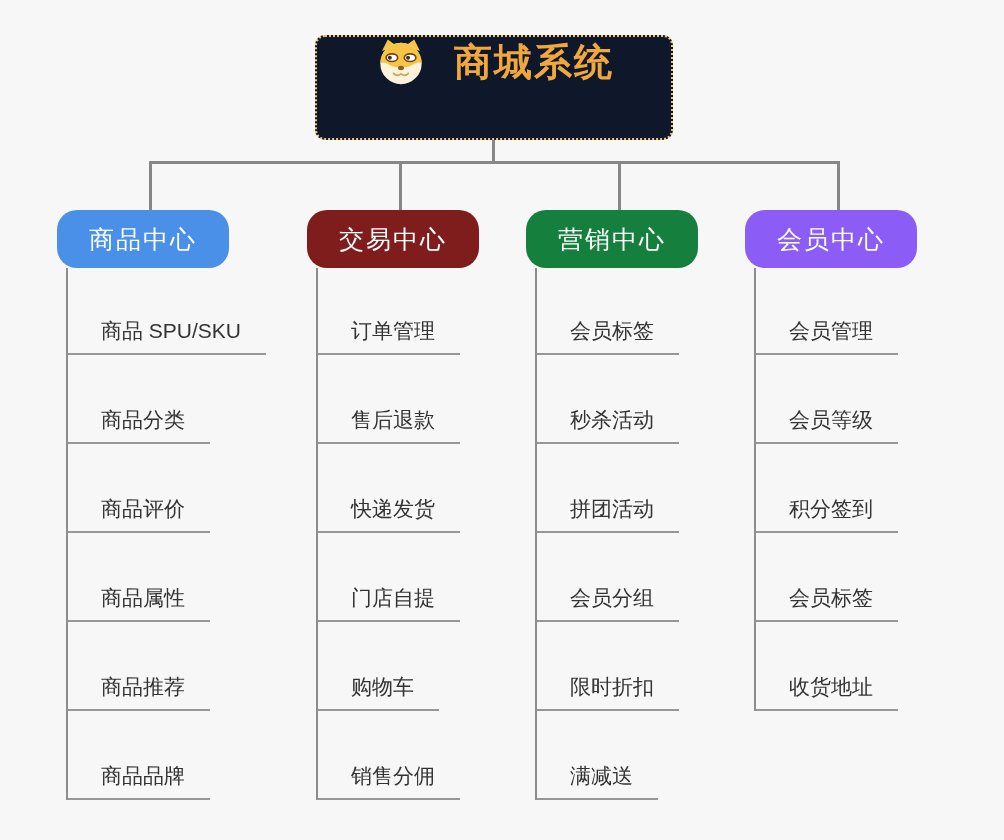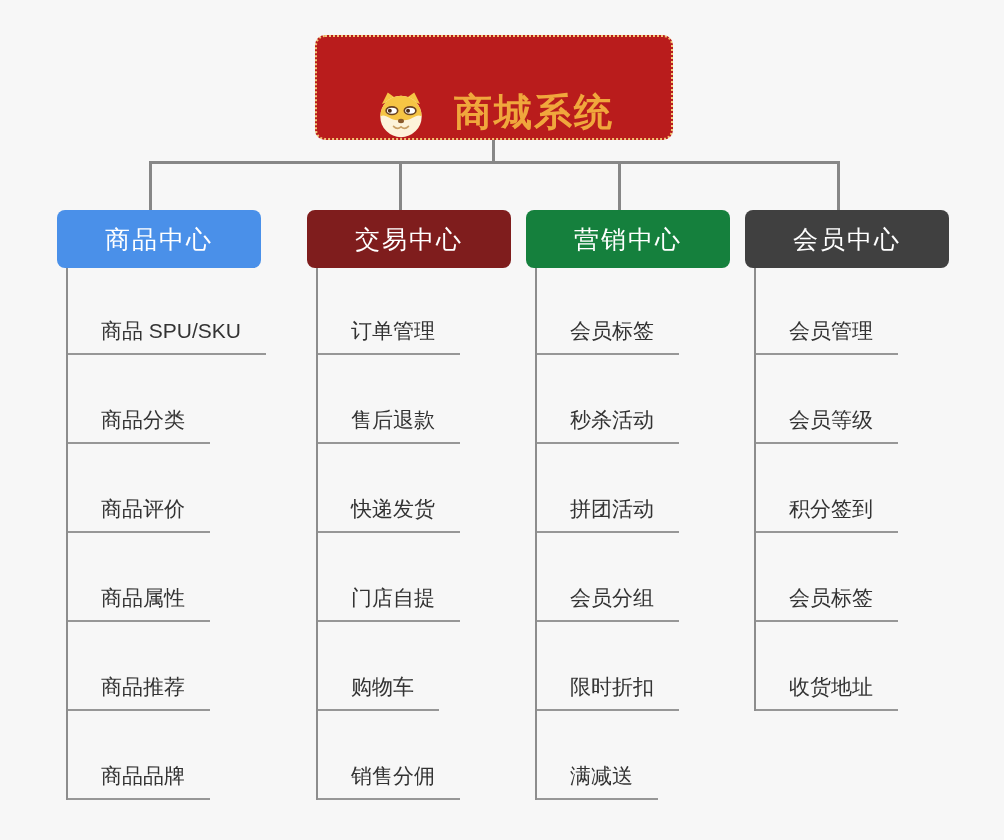--- a/index.html
+++ b/index.html
@@ -14,25 +14,25 @@
     height: 840px;
     background: #f7f7f7;
     overflow: hidden;
   }
 
   
   .root-node {
     position: absolute;
     left: 315px; top: 35px;
     width: 358px; height: 105px;
-    background: #b91c1c;
+    background: #0f172a;
     border: 2px dotted #f3c674;
     border-radius: 10px;
     display: flex;
-    align-items: flex-end;
+    align-items: flex-start;
     justify-content: center;
     gap: 26px;
   }
   .root-title {
     font-size: 38px;
     font-weight: 600;
     color: #f0a73c;
     letter-spacing: 2px;
     white-space: nowrap;
   }
@@ -47,22 +47,22 @@
   .stem-3 { left: 837px; top: 161px; width: 3px; height: 49px; }
 
   
   .branch { position: absolute; top: 210px; width: 240px; }
   .branch-0 { left: 57px; }
   .branch-1 { left: 307px; }
   .branch-2 { left: 526px; }
   .branch-3 { left: 745px; }
 
   .branch-box {
-    width: 204px; height: 58px;
-    border-radius: 8px;
+    width: 172px; height: 58px;
+    border-radius: 20px;
     color: #ffffff;
     font-size: 25px;
     letter-spacing: 2px;
     display: flex;
     align-items: center;
     justify-content: center;
     white-space: nowrap;
   }
 
   .leaf-list {
@@ -178,21 +178,21 @@
       <div class="leaf">
           <span class="leaf-label">限时折扣</span>
         </div>
       <div class="leaf">
           <span class="leaf-label">满减送</span>
         </div>
     </div>
   </div>
 
   <div class="branch branch-3">
-    <div class="branch-box" style="background: #404040;">会员中心</div>
+    <div class="branch-box" style="background: #8b5cf6;">会员中心</div>
     <div class="leaf-list">
       <div class="leaf">
           <span class="leaf-label">会员管理</span>
         </div>
       <div class="leaf">
           <span class="leaf-label">会员等级</span>
         </div>
       <div class="leaf">
           <span class="leaf-label">积分签到</span>
         </div>

